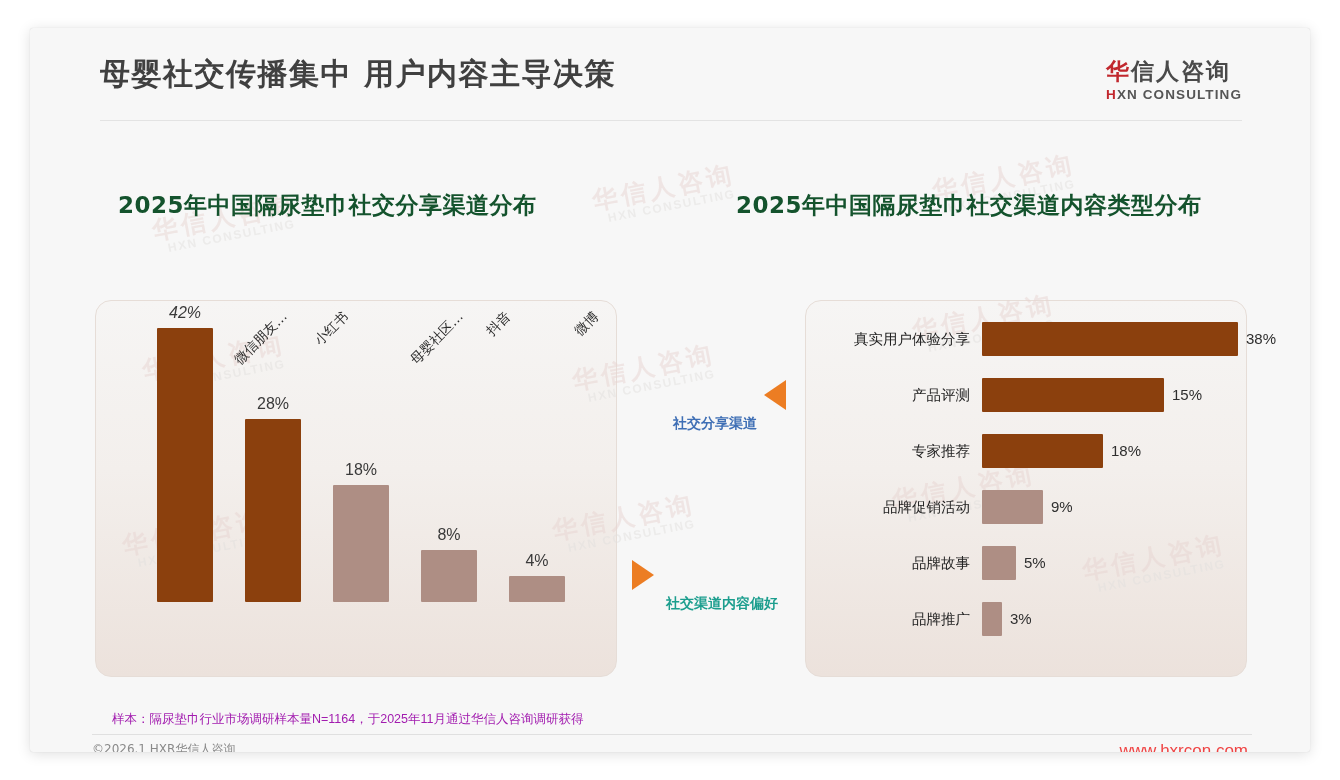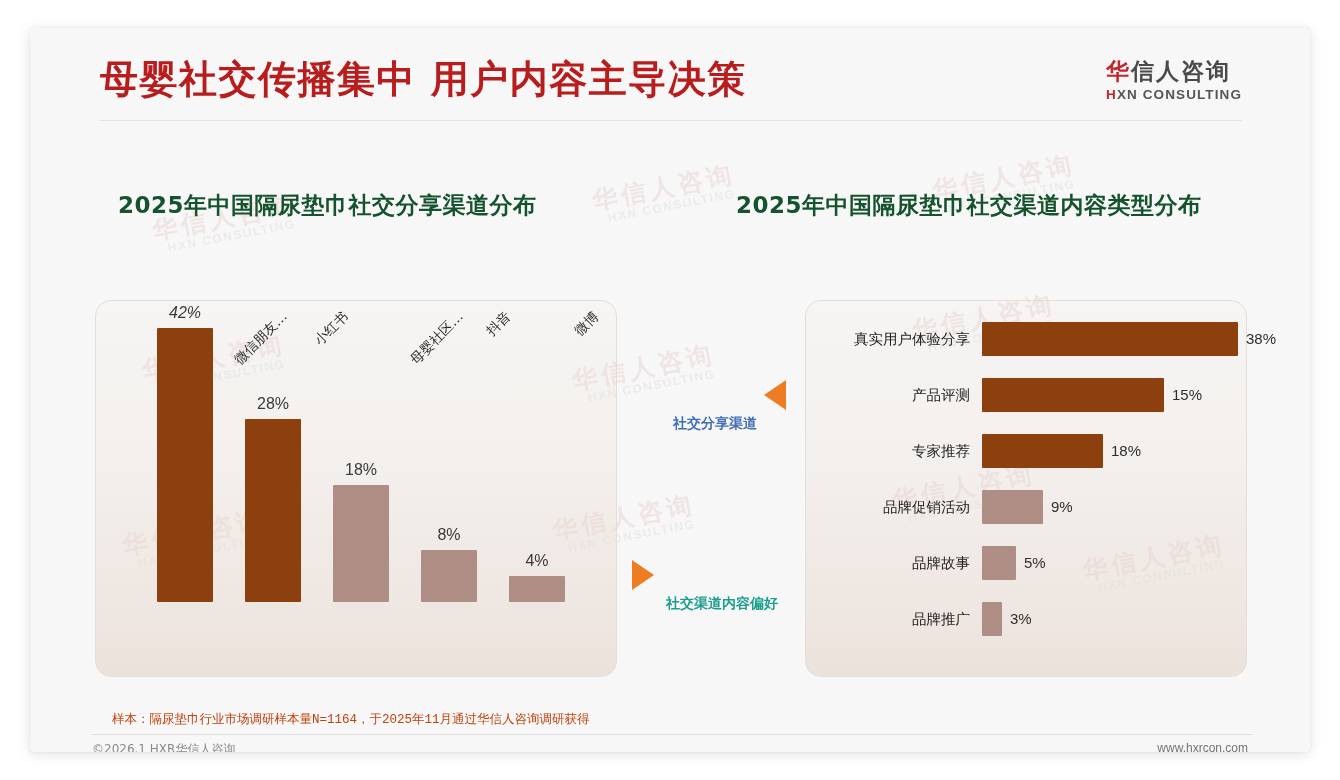--- a/index.html
+++ b/index.html
@@ -71,23 +71,23 @@
     position: absolute;
     left: 0; top: 0;
     width: 1280px;
     height: 96px;
     z-index: 5;
   }
   #page-title {
     position: absolute;
     left: 70px;
     top: 26px;
-    font-size: 38px;
-    font-weight: bold;
-    color: #b91c1c;
+    font-size: 30px;
+    font-weight: bold;
+    color: #404040;
     letter-spacing: 1.5px;
     font-family: "DejaVu Sans", "Liberation Sans", sans-serif;
   }
   #header-rule {
     position: absolute;
     left: 70px;
     top: 92px;
     width: 1142px;
     height: 1px;
     background: #e3e3e3;
@@ -302,23 +302,23 @@
   }
   #note-pref .note-text { color: #1c9e8e; }
   #note-pref .tri { margin-left: 20px; }
 
   
   #footnote {
     position: absolute;
     left: 82px;
     top: 683px;
     font-size: 12.5px;
-    color: #c2410c;
+    color: #a21caf;
     z-index: 5;
-    font-family: Liberation Mono, monospace;
+    font-family: Liberation Sans, sans-serif;
   }
   #footer-rule {
     position: absolute;
     left: 62px;
     top: 706px;
     width: 1160px;
     height: 1px;
     background: #e0e0e0;
     z-index: 5;
   }
@@ -335,22 +335,22 @@
     left: 62px;
     top: 0;
     font-size: 12px;
     color: #8a8a8a;
     font-family: "DejaVu Sans", "Liberation Sans", sans-serif;
   }
   #footer-site {
     position: absolute;
     right: 62px;
     top: 0;
-    font-size: 12px;
-    color: #737373;
+    font-size: 17px;
+    color: #ef4444;
     font-family: "Liberation Sans", sans-serif;
   }
 </style>
 </head>
 <body>
 
 <div id="slide-canvas">
   <div id="slide">
 
     <div class="wm-layer">

